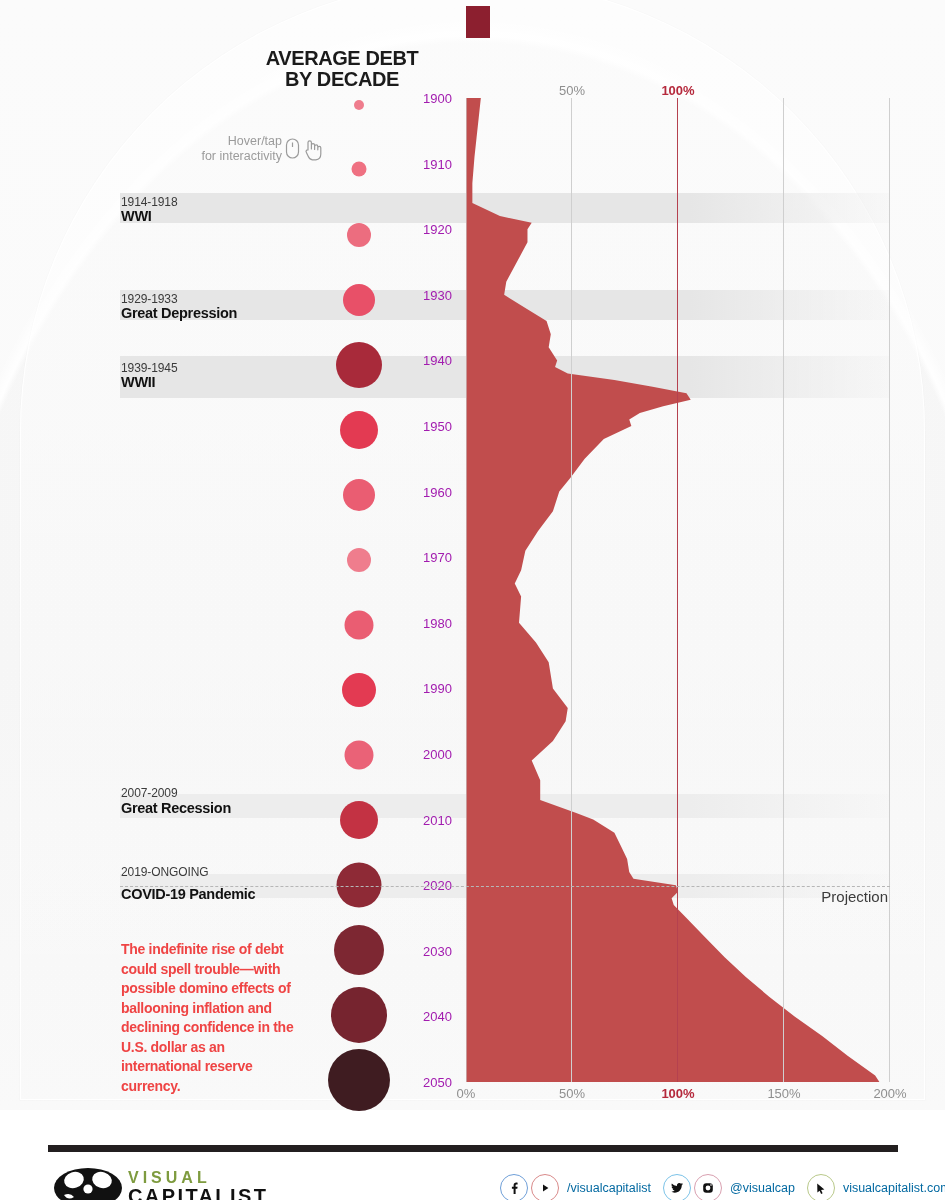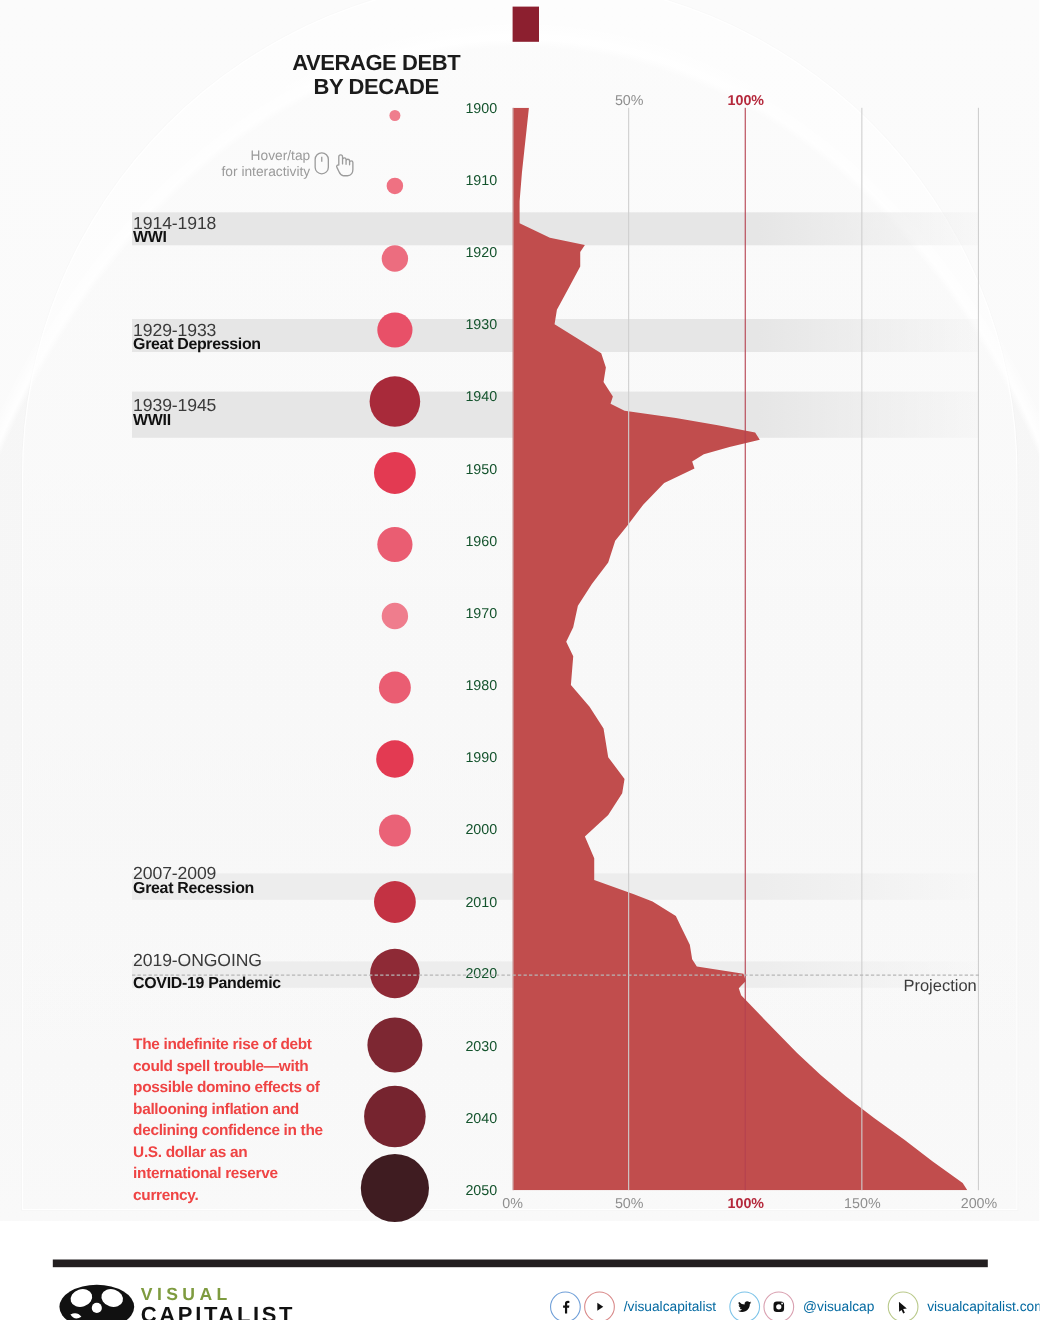--- a/index.html
+++ b/index.html
@@ -52,33 +52,33 @@
   .hint-icons{position:absolute;left:284px;top:124px;width:42px;height:26px;}
 
   
   .band{
     position:absolute;left:120px;height:30px;
     background:linear-gradient(90deg,#e6e6e6 0%,#e6e6e6 74%,rgba(230,230,230,0.15) 100%);
     width:770px;
   }
   .band.thin{height:22px;background:linear-gradient(90deg,#ededed 0%,#ededed 74%,rgba(237,237,237,0.1) 100%);}
   .ev-years{
-    position:absolute;left:121px;color:#3a3a3a;font-size:16px;letter-spacing:-0.1px;
+    position:absolute;left:121px;color:#3a3a3a;font-size:12px;letter-spacing:-0.1px;
   }
   .ev-name{
     position:absolute;left:121px;color:#111;font-weight:bold;font-size:14.5px;letter-spacing:-0.3px;text-align:right;
   }
 
   
   .bubble{position:absolute;border-radius:50%;transform:translate(-50%,-50%);}
 
   
   .yr{
     position:absolute;width:52px;text-align:right;left:400px;
-    color:#14532d;font-size:13px;transform:translateY(-50%);
+    color:#a21caf;font-size:13px;transform:translateY(-50%);
   }
 
   
   #chart{position:absolute;left:466px;top:86px;width:424px;height:984px;}
   .gridline{position:absolute;top:0;width:1px;height:984px;background:#cfcfcf;}
   .gridline.zero{background:#c79a9a;}
   .gridline.hundred{background:#b5414f;width:1.2px;}
   .xlab{
     position:absolute;top:1074px;font-size:13px;color:#8f8f8f;transform:translateX(-50%);
   }

